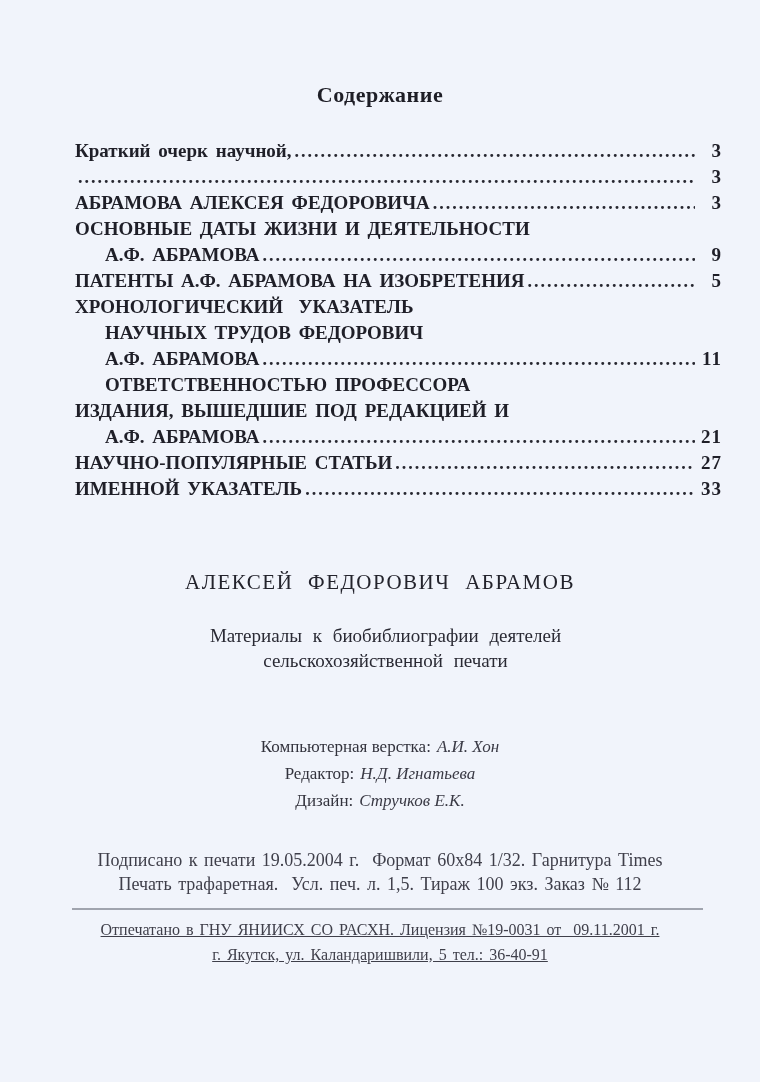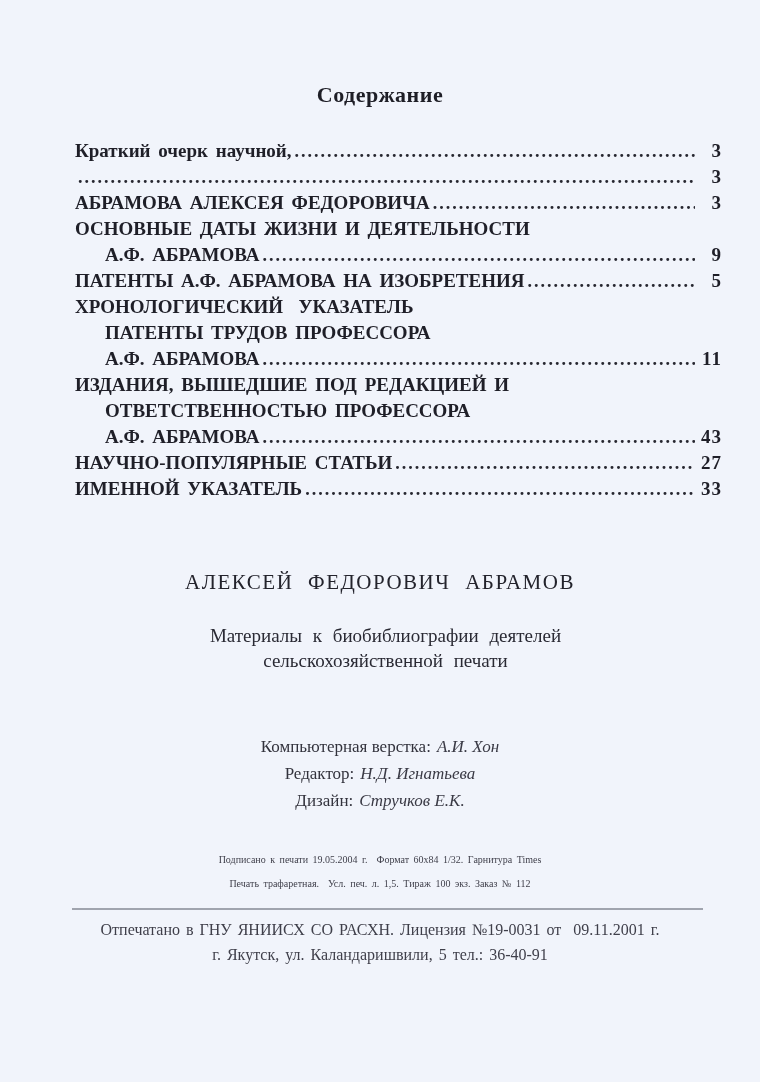--- a/index.html
+++ b/index.html
@@ -83,38 +83,39 @@
     text-align: center;
     font-size: 17px;
     line-height: 27px;
     color: #32323c;
   }
   .credit-label { margin-right: 6px; }
   .credit-name { font-style: italic; color: #3a3a45; }
   .imprint {
     margin-top: 34px;
     text-align: center;
-    font-size: 10px;
+    font-size: 18px;
     line-height: 24px;
     color: #3f3f4a;
     word-spacing: 2px;
   }
   .rule {
     margin: 12px 57px 0 72px;
     border: 0;
     border-top: 2px solid rgba(116, 121, 132, 0.65);
     height: 0;
   }
   .printed {
     margin-top: 7px;
     text-align: center;
     font-size: 16px;
     line-height: 25px;
     color: #3f3f4a;
     word-spacing: 2px;
+    text-decoration: underline;
   }
 </style>
 </head>
 <body>
 
 <div class="page">
 
   <div class="heading">Содержание</div>
 
   <div class="toc">
@@ -142,37 +143,37 @@
     </div>
     <div class="toc-row">
       <span class="toc-text">ПАТЕНТЫ А.Ф. АБРАМОВА НА ИЗОБРЕТЕНИЯ</span>
         <span class="dots"></span>
         <span class="toc-page">5</span>
     </div>
     <div class="toc-row">
       <span class="toc-text">ХРОНОЛОГИЧЕСКИЙ&nbsp; УКАЗАТЕЛЬ</span>
     </div>
     <div class="toc-row indent">
-      <span class="toc-text">ПАТЕНТЫ ТРУДОВ ПРОФЕССОРА</span>
+      <span class="toc-text">НАУЧНЫХ ТРУДОВ ФЕДОРОВИЧ</span>
     </div>
     <div class="toc-row indent">
       <span class="toc-text">А.Ф. АБРАМОВА</span>
         <span class="dots"></span>
         <span class="toc-page">11</span>
     </div>
+    <div class="toc-row indent">
+      <span class="toc-text">ОТВЕТСТВЕННОСТЬЮ ПРОФЕССОРА</span>
+    </div>
     <div class="toc-row">
       <span class="toc-text">ИЗДАНИЯ, ВЫШЕДШИЕ ПОД РЕДАКЦИЕЙ И</span>
     </div>
     <div class="toc-row indent">
-      <span class="toc-text">ОТВЕТСТВЕННОСТЬЮ ПРОФЕССОРА</span>
-    </div>
-    <div class="toc-row indent">
       <span class="toc-text">А.Ф. АБРАМОВА</span>
         <span class="dots"></span>
-        <span class="toc-page">43</span>
+        <span class="toc-page">21</span>
     </div>
     <div class="toc-row">
       <span class="toc-text">НАУЧНО-ПОПУЛЯРНЫЕ СТАТЬИ</span>
         <span class="dots"></span>
         <span class="toc-page">27</span>
     </div>
     <div class="toc-row">
       <span class="toc-text">ИМЕННОЙ УКАЗАТЕЛЬ</span>
         <span class="dots"></span>
         <span class="toc-page">33</span>

